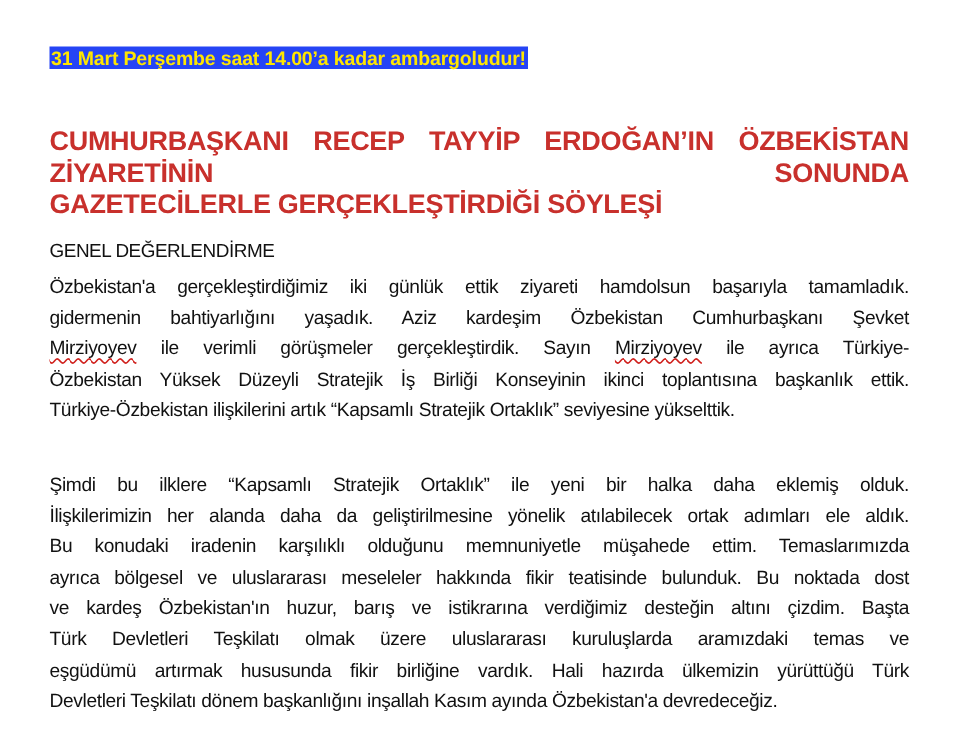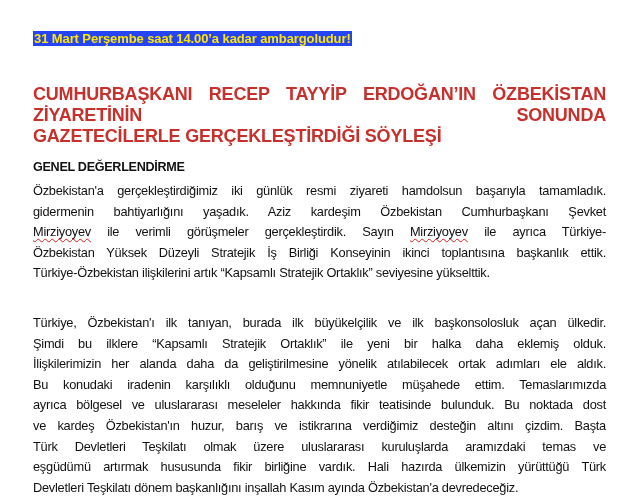--- a/index.html
+++ b/index.html
@@ -54,21 +54,21 @@
       text-align-last: justify;
     }
     .headline .l2 {
       display: block;
       word-spacing: 0px;
     }
     .section-title {
       position: absolute;
       top: 160px;
       left: 0;
-      font-weight: bold;
+      font-weight: normal;
       font-size: 12.6px;
       line-height: 15px;
       color: #111;
       letter-spacing: -0.3px;
     }
     .para {
       position: absolute;
       left: 0;
       width: 573px;
       font-size: 12.8px;
@@ -109,29 +109,28 @@
   <span class="embargo">31 Mart Perşembe saat 14.00’a kadar ambargoludur!</span>
 
   <div class="headline">
     <span class="l1">CUMHURBAŞKANI RECEP TAYYİP ERDOĞAN’IN ÖZBEKİSTAN ZİYARETİNİN SONUNDA</span>
     <span class="l2">GAZETECİLERLE GERÇEKLEŞTİRDİĞİ SÖYLEŞİ</span>
   </div>
 
   <div class="section-title">GENEL DEĞERLENDİRME</div>
 
   <div class="para p1">
-    <span class="ln">Özbekistan'a gerçekleştirdiğimiz iki günlük resmi ziyareti hamdolsun başarıyla tamamladık.</span>
+    <span class="ln">Özbekistan'a gerçekleştirdiğimiz iki günlük ettik ziyareti hamdolsun başarıyla tamamladık.</span>
     <span class="ln">gidermenin bahtiyarlığını yaşadık. Aziz kardeşim Özbekistan Cumhurbaşkanı Şevket</span>
     <span class="ln"><span class="spell">Mirziyoyev</span><span style="white-space:pre"> ile verimli görüşmeler gerçekleştirdik. Sayın </span><span class="spell">Mirziyoyev</span><span style="white-space:pre"> ile ayrıca Türkiye-</span></span>
     <span class="ln">Özbekistan Yüksek Düzeyli Stratejik İş Birliği Konseyinin ikinci toplantısına başkanlık ettik.</span>
     <span class="ln last">Türkiye-Özbekistan ilişkilerini artık “Kapsamlı Stratejik Ortaklık” seviyesine yükselttik.</span>
   </div>
 
   <div class="para p2">
-    <span class="ln">Türkiye, Özbekistan'ı ilk tanıyan, burada ilk büyükelçilik ve ilk başkonsolosluk açan ülkedir.</span>
     <span class="ln">Şimdi bu ilklere “Kapsamlı Stratejik Ortaklık” ile yeni bir halka daha eklemiş olduk.</span>
     <span class="ln">İlişkilerimizin her alanda daha da geliştirilmesine yönelik atılabilecek ortak adımları ele aldık.</span>
     <span class="ln">Bu konudaki iradenin karşılıklı olduğunu memnuniyetle müşahede ettim. Temaslarımızda</span>
     <span class="ln">ayrıca bölgesel ve uluslararası meseleler hakkında fikir teatisinde bulunduk. Bu noktada dost</span>
     <span class="ln">ve kardeş Özbekistan'ın huzur, barış ve istikrarına verdiğimiz desteğin altını çizdim. Başta</span>
     <span class="ln">Türk Devletleri Teşkilatı olmak üzere uluslararası kuruluşlarda aramızdaki temas ve</span>
     <span class="ln">eşgüdümü artırmak hususunda fikir birliğine vardık. Hali hazırda ülkemizin yürüttüğü Türk</span>
     <span class="ln last">Devletleri Teşkilatı dönem başkanlığını inşallah Kasım ayında Özbekistan'a devredeceğiz.</span>
   </div>
 

